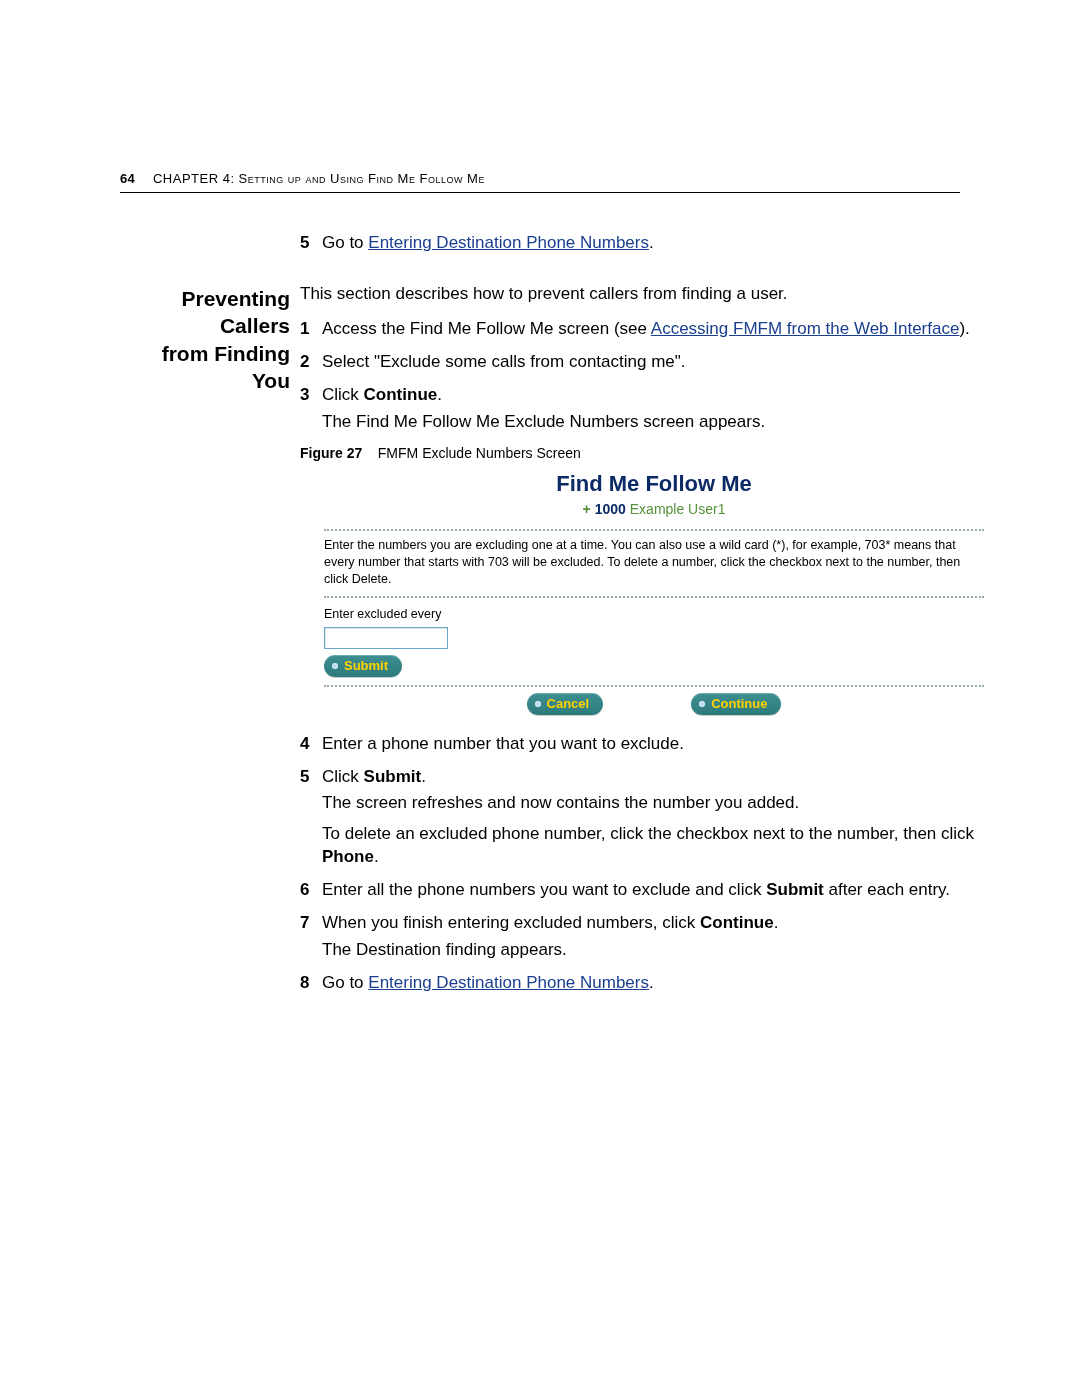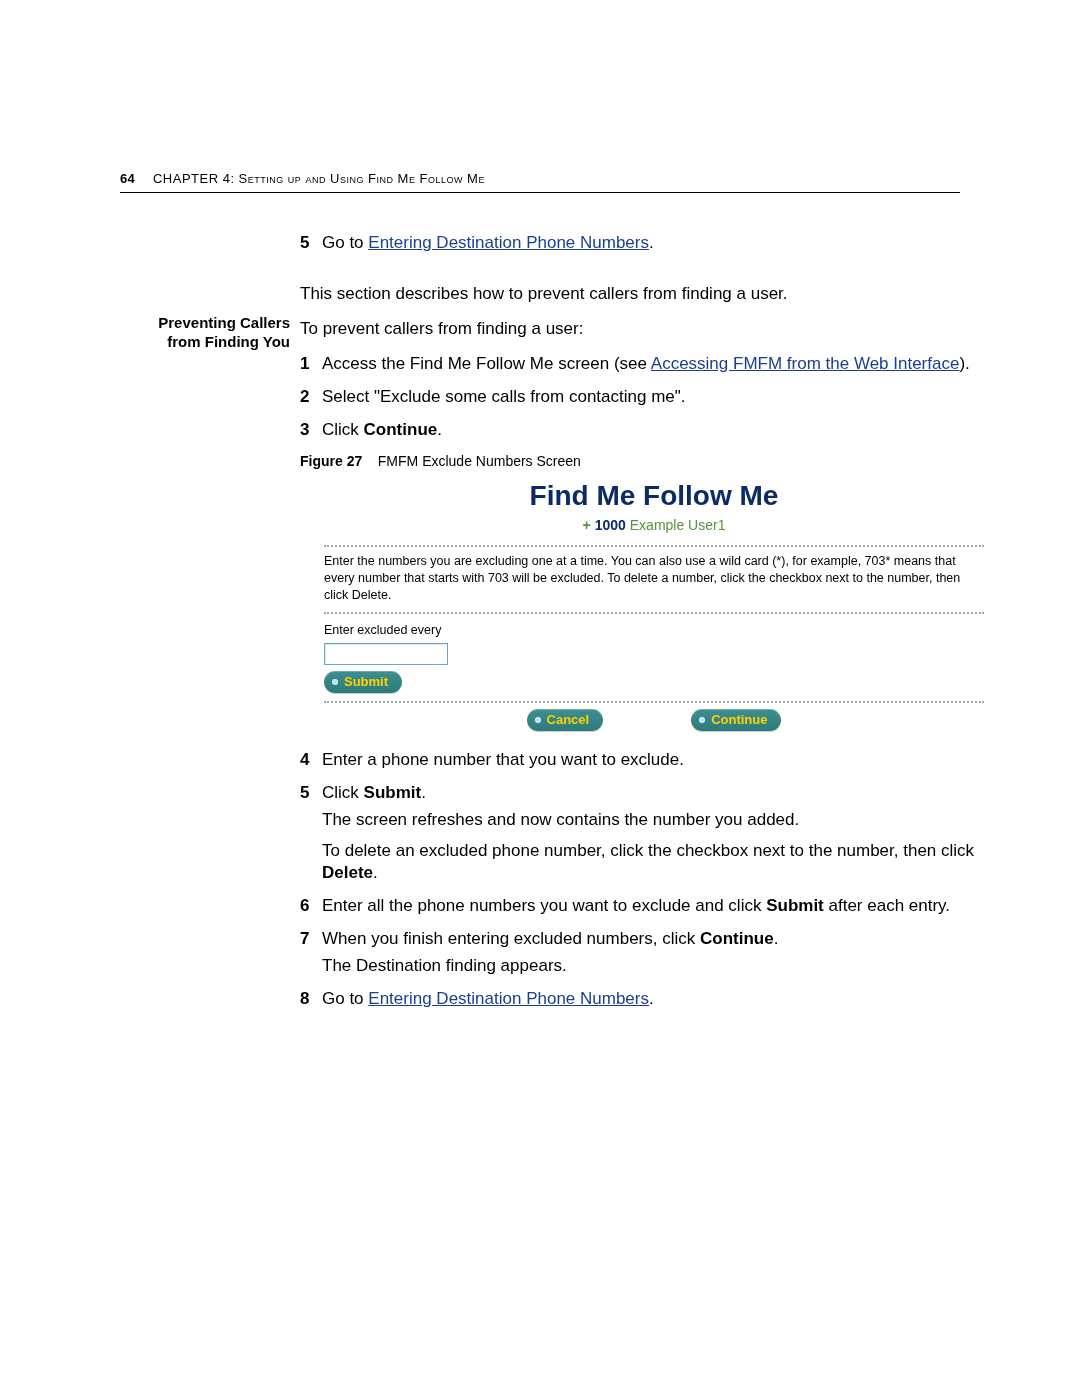--- a/index.html
+++ b/index.html
@@ -57,24 +57,23 @@
   }
 
   .two-col {
     display: grid;
     grid-template-columns: 170px 1fr;
     column-gap: 10px;
   }
   .margin-heading {
     text-align: right;
     font-weight: 700;
-    font-size: 15px;
+    font-size: 21px;
     line-height: 1.3;
     padding-top: 2px;
-    margin-top: 28px;
   }
 
   .body-col p {
     margin: 0 0 12px 0;
     font-size: 17px;
   }
 
   ol.steps {
     list-style: none;
     padding: 0;
@@ -124,21 +123,21 @@
   
   .shot {
     margin: 6px 0 18px 24px;
     width: 660px;
     font-family: Arial, Helvetica, sans-serif;
     font-size: 13px;
     color: #000;
   }
   .shot .title {
     text-align: center;
-    font-size: 28px;
+    font-size: 22px;
     font-weight: 700;
     color: #0b2a66;
     margin-bottom: 2px;
   }
   .shot .subtitle {
     text-align: center;
     font-size: 14px;
     margin-bottom: 10px;
   }
   .shot .subtitle .ext { font-weight: 700; color: #0b2a66; }
@@ -215,34 +214,34 @@
     </div>
 
     <div class="two-col">
       <div class="margin-heading">
         <div>Preventing Callers</div>
         <div>from Finding You</div>
       </div>
 
       <div class="body-col">
         <p>This section describes how to prevent callers from finding a user.</p>
-        <p>To prevent callers from finding a user:</p>
 
         <ol class="steps">
           <li>
             <span class="num">1</span>
             <span>Access the Find Me Follow Me screen (see </span><a href="#" class="doclink">Accessing FMFM from the Web Interface</a><span>).</span>
           </li>
           <li>
             <span class="num">2</span>
             <span>Select "Exclude some calls from contacting me".</span>
           </li>
           <li>
             <span class="num">3</span>
             <span>Click </span><span class="bold">Continue</span><span>.</span>
+            <p>The Find Me Follow Me Exclude Numbers screen appears.</p>
           </li>
         </ol>
 
         <div class="figcap">
           <span class="bold">Figure 27</span>
           &nbsp;&nbsp;
           <span>FMFM Exclude Numbers Screen</span>
         </div>
 
         <div class="shot">
@@ -277,21 +276,21 @@
 
         <ol class="steps">
           <li>
             <span class="num">4</span>
             <span>Enter a phone number that you want to exclude.</span>
           </li>
           <li>
             <span class="num">5</span>
             <span>Click </span><span class="bold">Submit</span><span>.</span>
             <p>The screen refreshes and now contains the number you added.</p>
-            <p><span>To delete an excluded phone number, click the checkbox next to the number, then click </span><span class="bold">Delete</span><span>.</span></p>
+            <p><span>To delete an excluded phone number, click the checkbox next to the number, then click </span><span class="bold">Phone</span><span>.</span></p>
           </li>
           <li>
             <span class="num">6</span>
             <span>Enter all the phone numbers you want to exclude and click </span><span class="bold">Submit</span><span> after each entry.</span>
           </li>
           <li>
             <span class="num">7</span>
             <span>When you finish entering excluded numbers, click </span><span class="bold">Continue</span><span>.</span>
             <p>The Destination finding appears.</p>
           </li>

